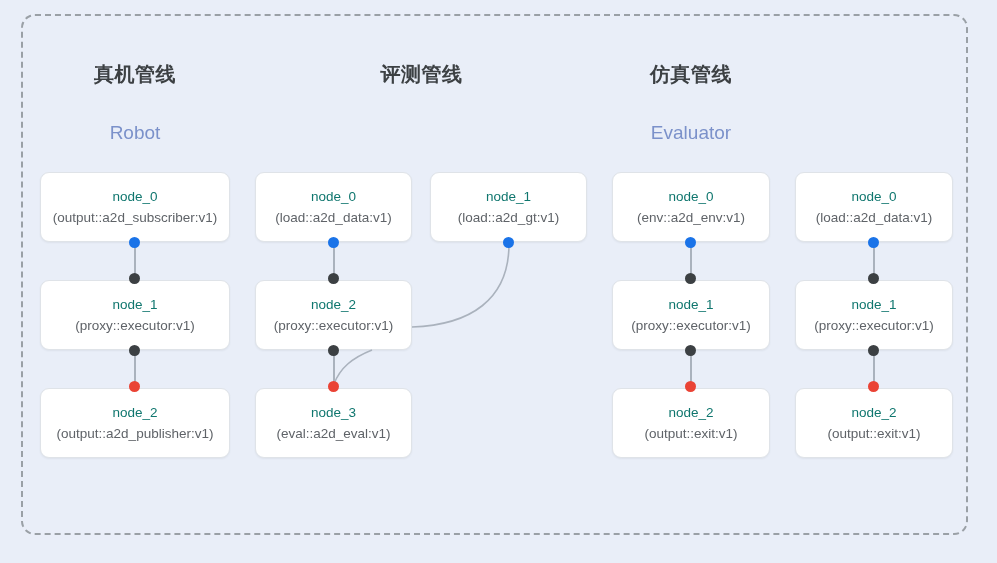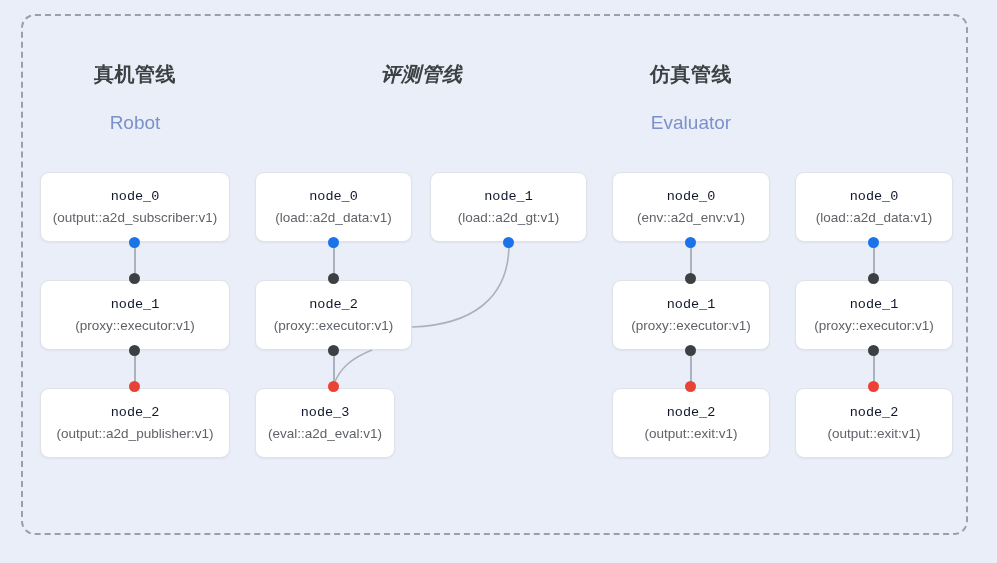--- a/index.html
+++ b/index.html
@@ -42,43 +42,42 @@
     color: #3c4043;
     letter-spacing: 0.5px;
     line-height: 1;
     white-space: nowrap;
   }
   .col-title-en {
     font-size: 19px;
     font-weight: normal;
     color: #7b91ca;
     line-height: 1;
-    margin-top: 29px;
+    margin-top: 39px;
     white-space: nowrap;
   }
   
   .node {
     position: absolute;
     background: #ffffff;
     border: 1px solid #dfe3e8;
     border-radius: 9px;
     box-sizing: border-box;
     display: flex;
     flex-direction: column;
     align-items: center;
     justify-content: center;
     box-shadow: 0 1px 2px rgba(60,64,67,0.07);
   }
   .node-title {
     font-size: 13.5px;
-    color: #0f172a;
+    color: #0f766e;
     line-height: 1.0;
     margin-bottom: 8px;
     white-space: nowrap;
-    font-family: Liberation Mono, monospace;
   }
   .node-sub {
     font-size: 13.5px;
     color: #5f6368;
     line-height: 1.0;
     white-space: nowrap;
   }
   
   .port {
     position: absolute;
@@ -114,21 +113,21 @@
 
 <div id="canvas">
 
   <div class="dashed-frame"></div>
 
   <div class="col-header" style="left:40px; top:64px; width:190px;">
     <div class="col-title-cn">真机管线</div>
     <div class="col-title-en">Robot</div>
   </div>
 
-  <div class="col-header" style="left:255px; top:64px; width:333px;font-style:italic;">
+  <div class="col-header" style="left:255px; top:64px; width:333px;">
     <div class="col-title-cn">评测管线</div>
   </div>
 
   <div class="col-header" style="left:612px; top:64px; width:158px;">
     <div class="col-title-cn">仿真管线</div>
     <div class="col-title-en">Evaluator</div>
   </div>
 
 
   <svg class="edges" viewBox="0 0 997 563">
@@ -175,21 +174,21 @@
   </div>
   <div class="port blue" style="left:503px; top:237px;"></div>
 
   <div class="node" style="left:255px; top:280px; width:157px; height:70px;">
     <div class="node-title">node_2</div>
     <div class="node-sub">(proxy::executor:v1)</div>
   </div>
   <div class="port dark" style="left:328px; top:273px;"></div>
   <div class="port dark" style="left:328px; top:345px;"></div>
 
-  <div class="node" style="left:255px; top:388px; width:140px; height:70px;">
+  <div class="node" style="left:255px; top:388px; width:157px; height:70px;">
     <div class="node-title">node_3</div>
     <div class="node-sub">(eval::a2d_eval:v1)</div>
   </div>
   <div class="port red" style="left:328px; top:381px;"></div>
 
   <div class="link" style="left:690px; top:242px; height:36px;"></div>
   <div class="link" style="left:690px; top:350px; height:36px;"></div>
 
   <div class="node" style="left:612px; top:172px; width:158px; height:70px;">
     <div class="node-title">node_0</div>

